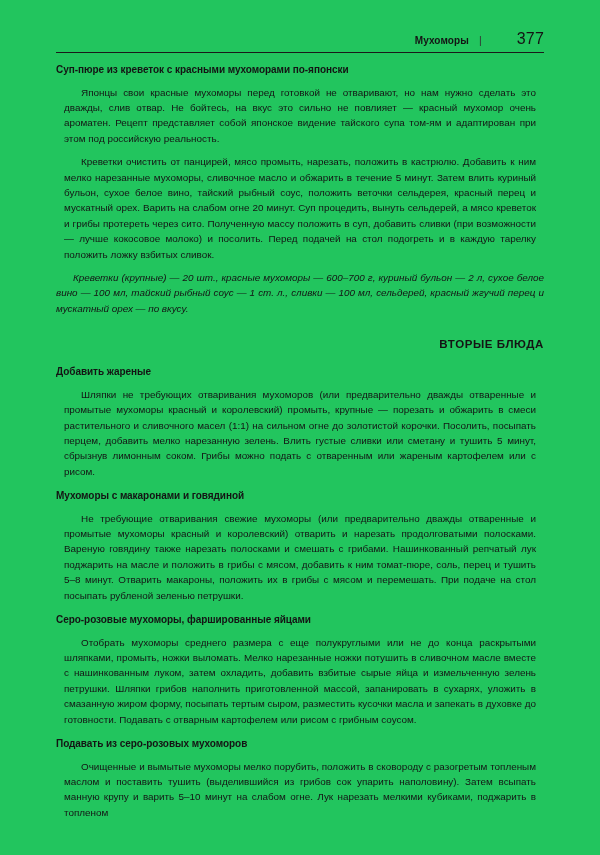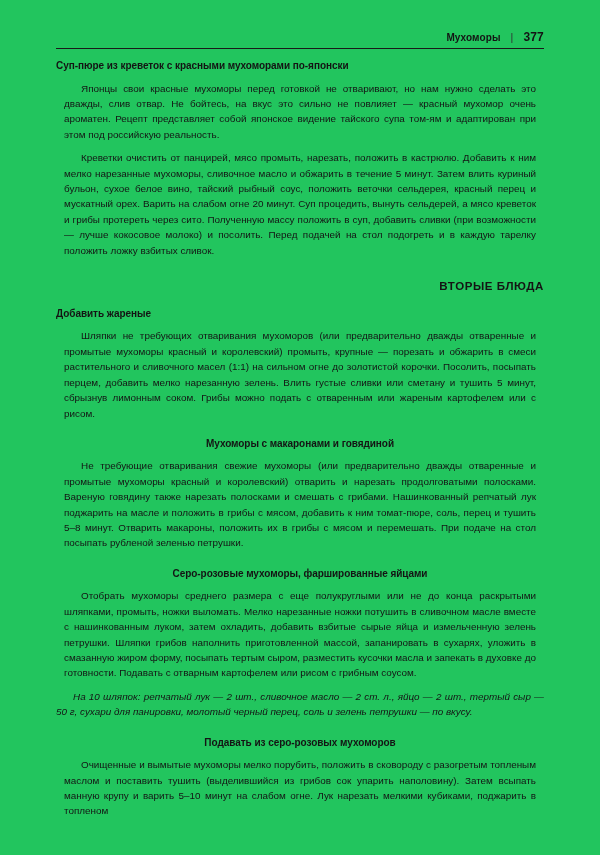--- a/index.html
+++ b/index.html
@@ -36,41 +36,41 @@
   .running-head .chapter {
     font-weight: bold;
     font-size: 10px;
   }
   .running-head .sep {
     font-weight: normal;
     color: #333;
     padding: 0 1px;
   }
   .running-head .folio {
-    font-weight: bold;
-    font-size: 12px;
+    font-weight: normal;
+    font-size: 16px;
     letter-spacing: 0.2px;
+    margin-left: 25px;
   }
   .head-rule {
     border: 0;
     border-top: 1.3px solid #1a1a1a;
     margin: 0 0 11px 0;
     width: 100%;
   }
   h2.recipe-title {
     font-size: 10px;
     font-weight: bold;
     margin: 0 0 2px 0;
     padding: 0;
     line-height: 1.25;
     letter-spacing: -0.05px;
   }
   h2.recipe-title.spaced {
-    margin-top: 17px;
-    text-align: center;
+    margin-top: 11px;
   }
   h1.section-title {
     font-size: 11.5px;
     font-weight: bold;
     text-align: right;
     letter-spacing: 0.6px;
     margin: 22px 0 16px 0;
     padding: 0;
   }
   p.body {
@@ -104,38 +104,38 @@
     <span class="chapter">Мухоморы</span>
     <span class="sep">|</span>
     <span class="folio">377</span>
   </div>
   <hr class="head-rule">
 
   <div class="blk">
     <h2 class="recipe-title">Суп-пюре из креветок с красными мухоморами по-японски</h2>
     <p class="body">Японцы свои красные мухоморы перед готовкой не отваривают, но нам нужно сделать это дважды, слив отвар. Не бойтесь, на вкус это сильно не повлияет — красный мухомор очень ароматен. Рецепт представляет собой японское видение тайского супа том-ям и адаптирован при этом под российскую реальность.</p>
     <p class="body">Креветки очистить от панцирей, мясо промыть, нарезать, положить в кастрюлю. Добавить к ним мелко нарезанные мухоморы, сливочное масло и обжарить в течение 5 минут. Затем влить куриный бульон, сухое белое вино, тайский рыбный соус, положить веточки сельдерея, красный перец и мускатный орех. Варить на слабом огне 20 минут. Суп процедить, вынуть сельдерей, а мясо креветок и грибы протереть через сито. Полученную массу положить в суп, добавить сливки (при возможности — лучше кокосовое молоко) и посолить. Перед подачей на стол подогреть и в каждую тарелку положить ложку взбитых сливок.</p>
+    <p class="ingredients">Креветки (крупные) — 20 шт., красные мухоморы — 600–700 г, куриный бульон — 2 л, сухое белое вино — 100 мл, тайский рыбный соус — 1 ст. л., сливки — 100 мл, сельдерей, красный жгучий перец и мускатный орех — по вкусу.</p>
   </div>
 
   <h1 class="section-title">ВТОРЫЕ БЛЮДА</h1>
 
   <div class="blk">
     <h2 class="recipe-title">Добавить жареные</h2>
     <p class="body">Шляпки не требующих отваривания мухоморов (или предварительно дважды отваренные и промытые мухоморы красный и королевский) промыть, крупные — порезать и обжарить в смеси растительного и сливочного масел (1:1) на сильном огне до золотистой корочки. Посолить, посыпать перцем, добавить мелко нарезанную зелень. Влить густые сливки или сметану и тушить 5 минут, сбрызнув лимонным соком. Грибы можно подать с отваренным или жареным картофелем или с рисом.</p>
   </div>
 
   <div class="blk">
     <h2 class="recipe-title spaced">Мухоморы с макаронами и говядиной</h2>
     <p class="body">Не требующие отваривания свежие мухоморы (или предварительно дважды отваренные и промытые мухоморы красный и королевский) отварить и нарезать продолговатыми полосками. Вареную говядину также нарезать полосками и смешать с грибами. Нашинкованный репчатый лук поджарить на масле и положить в грибы с мясом, добавить к ним томат-пюре, соль, перец и тушить 5–8 минут. Отварить макароны, положить их в грибы с мясом и перемешать. При подаче на стол посыпать рубленой зеленью петрушки.</p>
   </div>
 
   <div class="blk">
     <h2 class="recipe-title spaced">Серо-розовые мухоморы, фаршированные яйцами</h2>
     <p class="body">Отобрать мухоморы среднего размера с еще полукруглыми или не до конца раскрытыми шляпками, промыть, ножки выломать. Мелко нарезанные ножки потушить в сливочном масле вместе с нашинкованным луком, затем охладить, добавить взбитые сырые яйца и измельченную зелень петрушки. Шляпки грибов наполнить приготовленной массой, запанировать в сухарях, уложить в смазанную жиром форму, посыпать тертым сыром, разместить кусочки масла и запекать в духовке до готовности. Подавать с отварным картофелем или рисом с грибным соусом.</p>
-    <p class="ingredients">На 10 шляпок: репчатый лук — 2 шт., сливочное масло — 2 ст. л., яйцо — 2 шт., тертый сыр — 50 г, сухари для панировки, молотый черный перец, соль и зелень петрушки — по вкусу.</p>
   </div>
 
   <div class="blk">
     <h2 class="recipe-title spaced">Подавать из серо-розовых мухоморов</h2>
     <p class="body">Очищенные и вымытые мухоморы мелко порубить, положить в сковороду с разогретым топленым маслом и поставить тушить (выделившийся из грибов сок упарить наполовину). Затем всыпать манную крупу и варить 5–10 минут на слабом огне. Лук нарезать мелкими кубиками, поджарить в топленом</p>
   </div>
 
 </div>
 
 </body></html>

